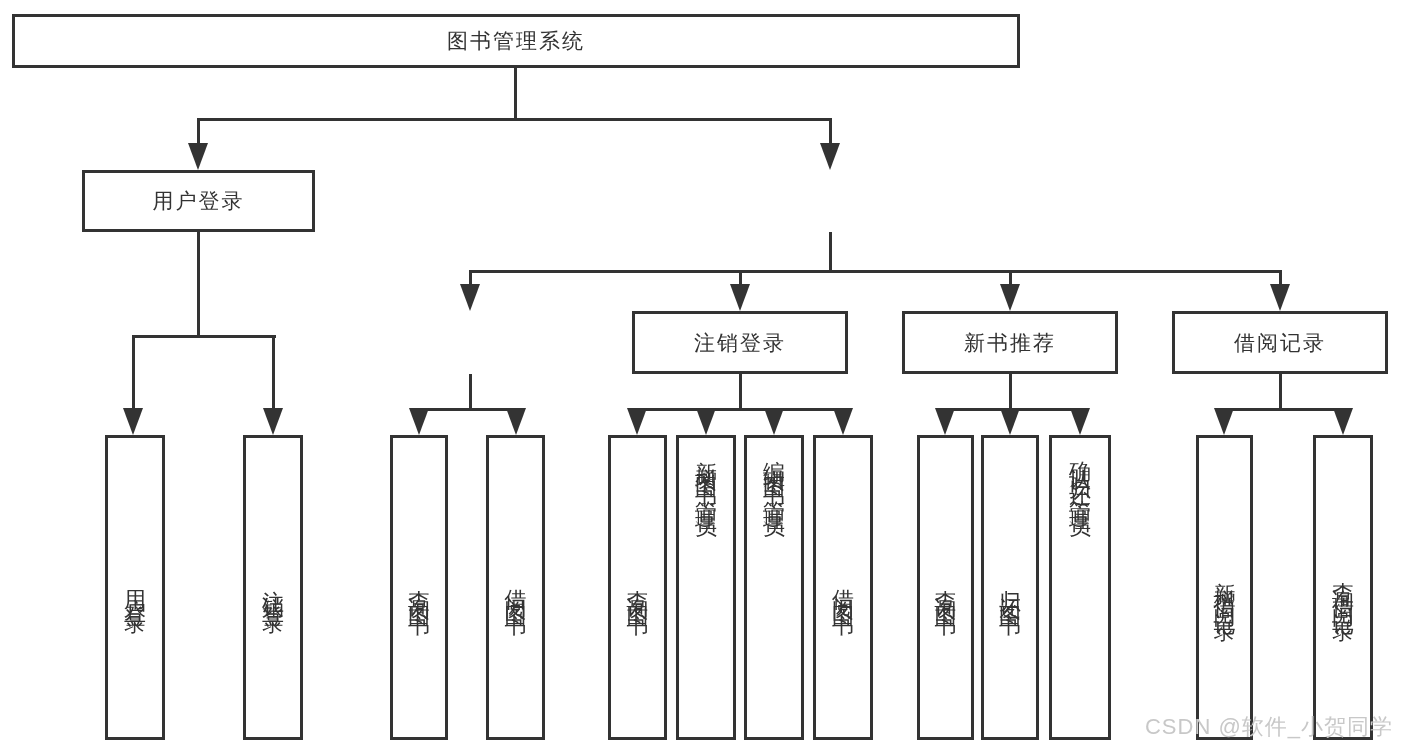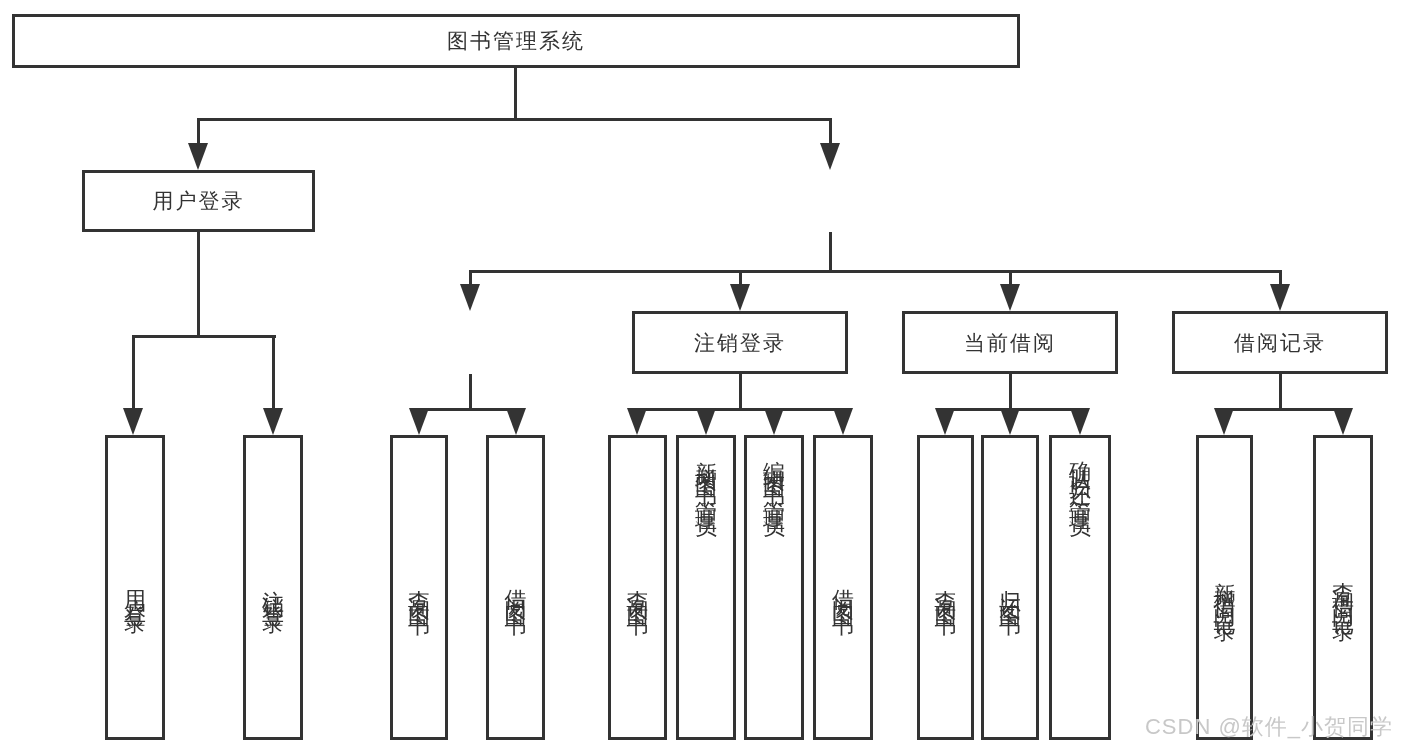--- a/index.html
+++ b/index.html
@@ -109,21 +109,21 @@
   <div class="line" style="left:469px; top:272px; width:3px; height:14px;"></div>
   <div class="arrow" style="left:460px; top:284px;"></div>
   <div class="line" style="left:739px; top:272px; width:3px; height:14px;"></div>
   <div class="arrow" style="left:730px; top:284px;"></div>
   <div class="line" style="left:1009px; top:272px; width:3px; height:14px;"></div>
   <div class="arrow" style="left:1000px; top:284px;"></div>
   <div class="line" style="left:1279px; top:272px; width:3px; height:14px;"></div>
   <div class="arrow" style="left:1270px; top:284px;"></div>
 
   <div class="hbox" style="left:632px; top:311px; width:216px; height:63px;">注销登录</div>
-  <div class="hbox" style="left:902px; top:311px; width:216px; height:63px;">当前借阅</div>
+  <div class="hbox" style="left:902px; top:311px; width:216px; height:63px;">新书推荐</div>
   <div class="hbox" style="left:1172px; top:311px; width:216px; height:63px;">借阅记录</div>
 
   <div class="line" style="left:469px; top:374px; width:3px; height:34px;"></div>
   <div class="line" style="left:418px; top:408px; width:100px; height:3px;"></div>
   <div class="arrow" style="left:409px; top:408px;"></div>
   <div class="arrow" style="left:506px; top:408px;"></div>
 
   <div class="line" style="left:739px; top:374px; width:3px; height:34px;"></div>
   <div class="line" style="left:636px; top:408px; width:209px; height:3px;"></div>
   <div class="arrow" style="left:627px; top:408px;"></div>

